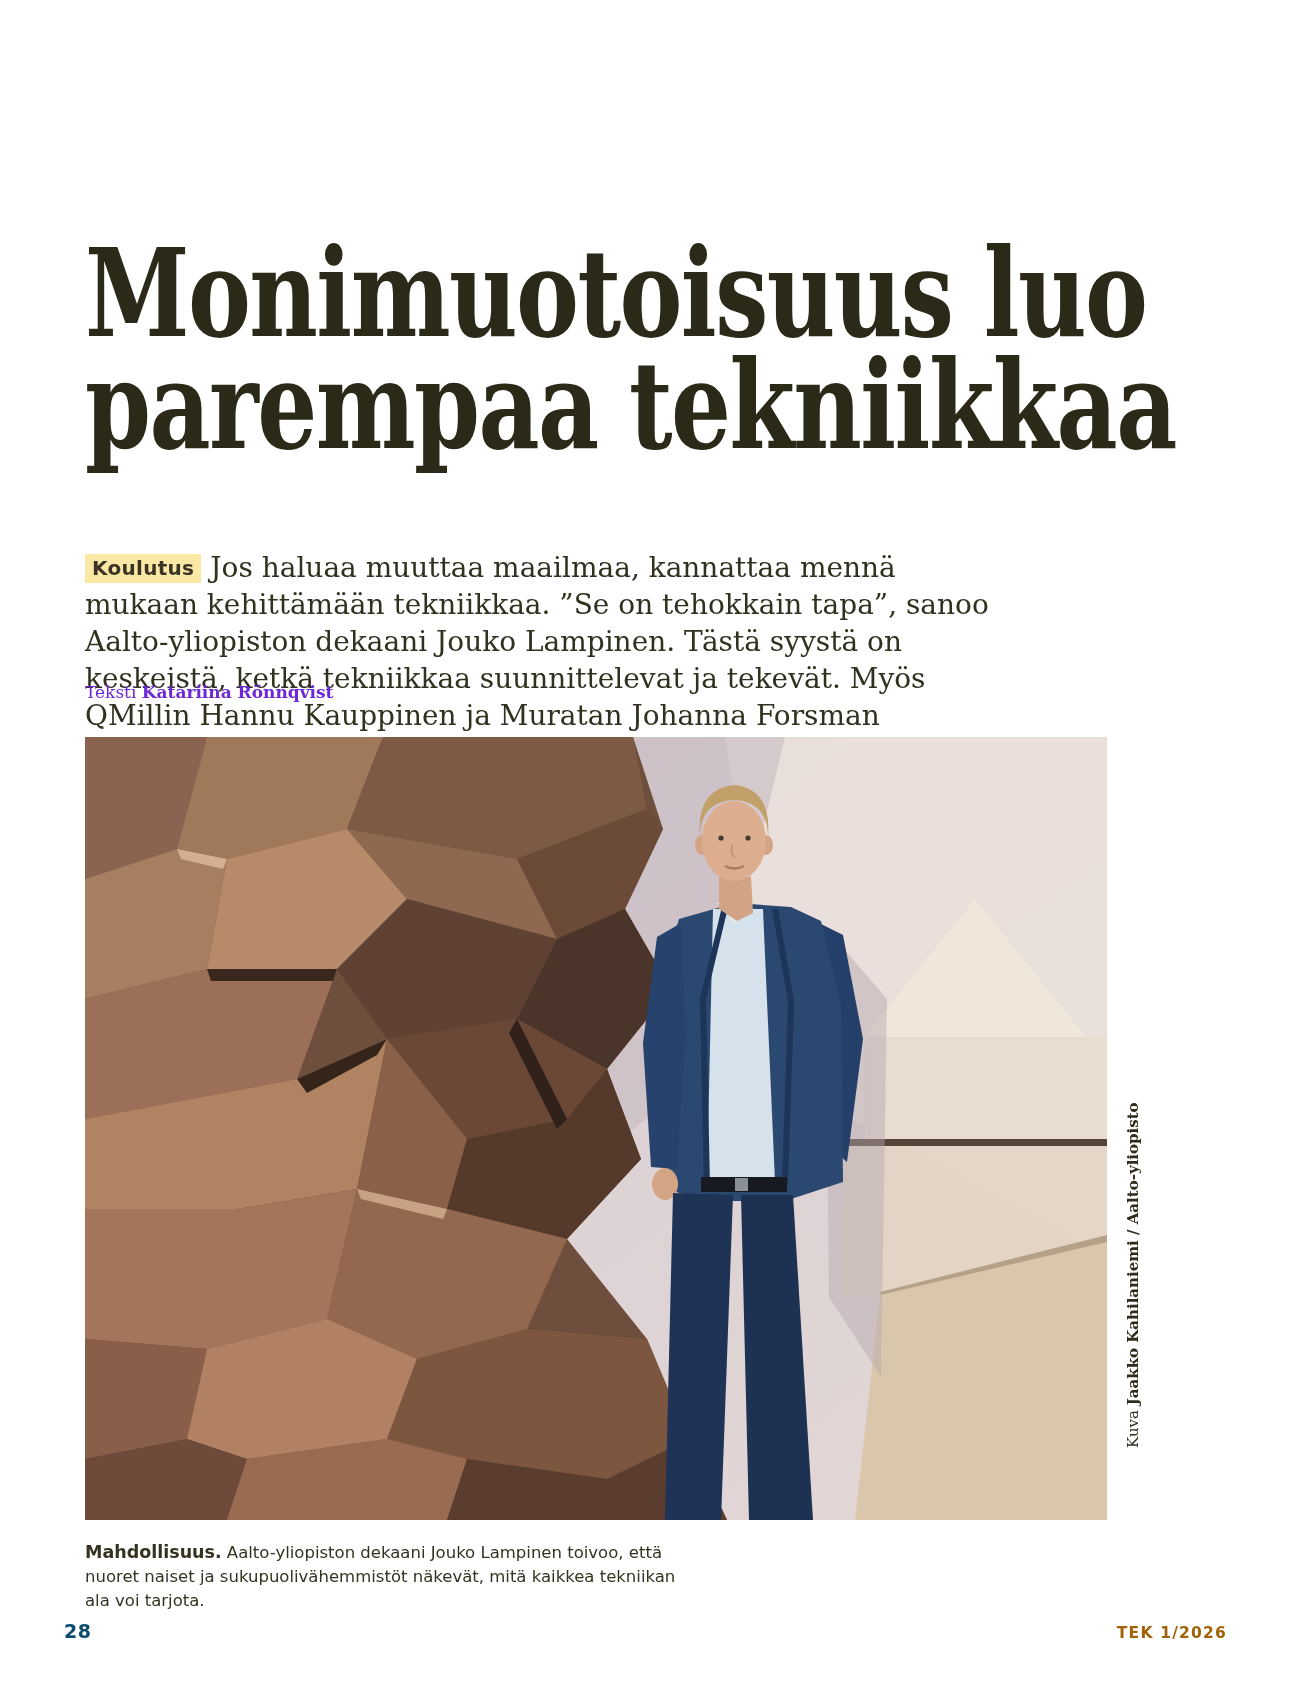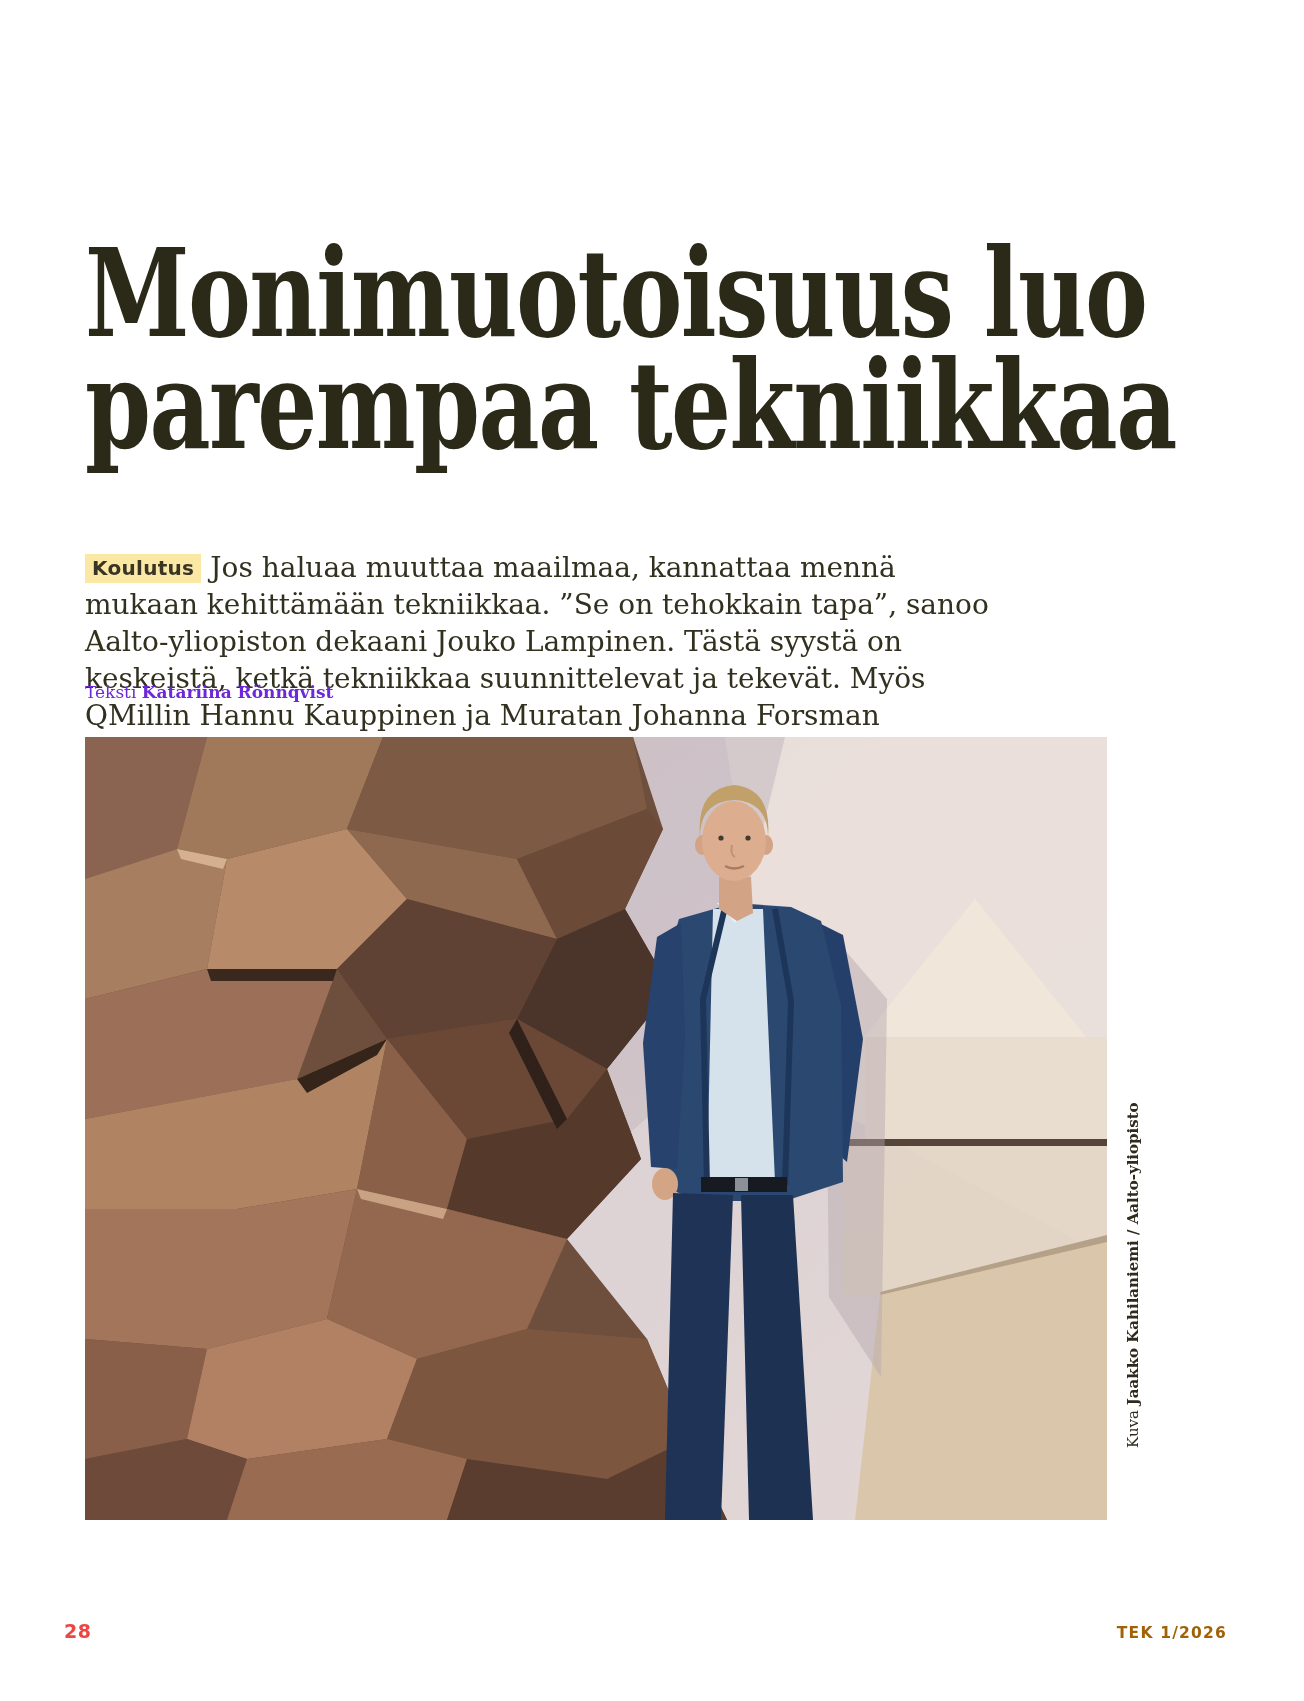--- a/index.html
+++ b/index.html
@@ -59,21 +59,21 @@
     position:absolute;left:85px;top:1540px;width:600px;margin:0;
     font-family:"DejaVu Sans", sans-serif;font-size:16.5px;
     line-height:24px;color:#35321f;
   }
   .caption .lead-in{font-weight:700;font-size:17.5px;}
 
   
   .page-number{
     position:absolute;left:64px;top:1620px;
     font-family:"DejaVu Sans", sans-serif;font-weight:700;
-    font-size:19px;letter-spacing:0.5px;color:#ef4444;
+    font-size:19px;letter-spacing:0.5px;color:#0c4a6e;
   }
   .issue-label{
     position:absolute;right:77px;top:1624px;
     font-family:"DejaVu Sans", sans-serif;font-weight:700;
     font-size:15.5px;letter-spacing:1.2px;color:#a16207;
   }
 </style>
 </head>
 <body>
 
@@ -163,17 +163,18 @@
         <circle cx="636" cy="101" r="2.6" fill="#44392e"></circle>
         <circle cx="663" cy="101" r="2.6" fill="#44392e"></circle>
         <path d="M640,129 Q649,134 659,129" fill="none" stroke="#a97b62" stroke-width="2.5"></path>
         <path d="M647,108 Q645,118 650,120" fill="none" stroke="#c39173" stroke-width="2"></path>
       </g>
     </svg>
   </div>
 
   <div class="photo-credit"><span>Kuva</span> <span class="name">Jaakko Kahilaniemi / Aalto-yliopisto</span></div>
 
+  <p class="caption"><span class="lead-in">Mahdollisuus.</span><span> Aalto-yliopiston dekaani Jouko Lampinen toivoo, että nuoret naiset ja sukupuolivähemmistöt näkevät, mitä kaikkea tekniikan ala voi tarjota.</span></p>
 
   <div class="page-number">28</div>
   <div class="issue-label">TEK 1/2026</div>
 
 </div>
 
 </body></html>

